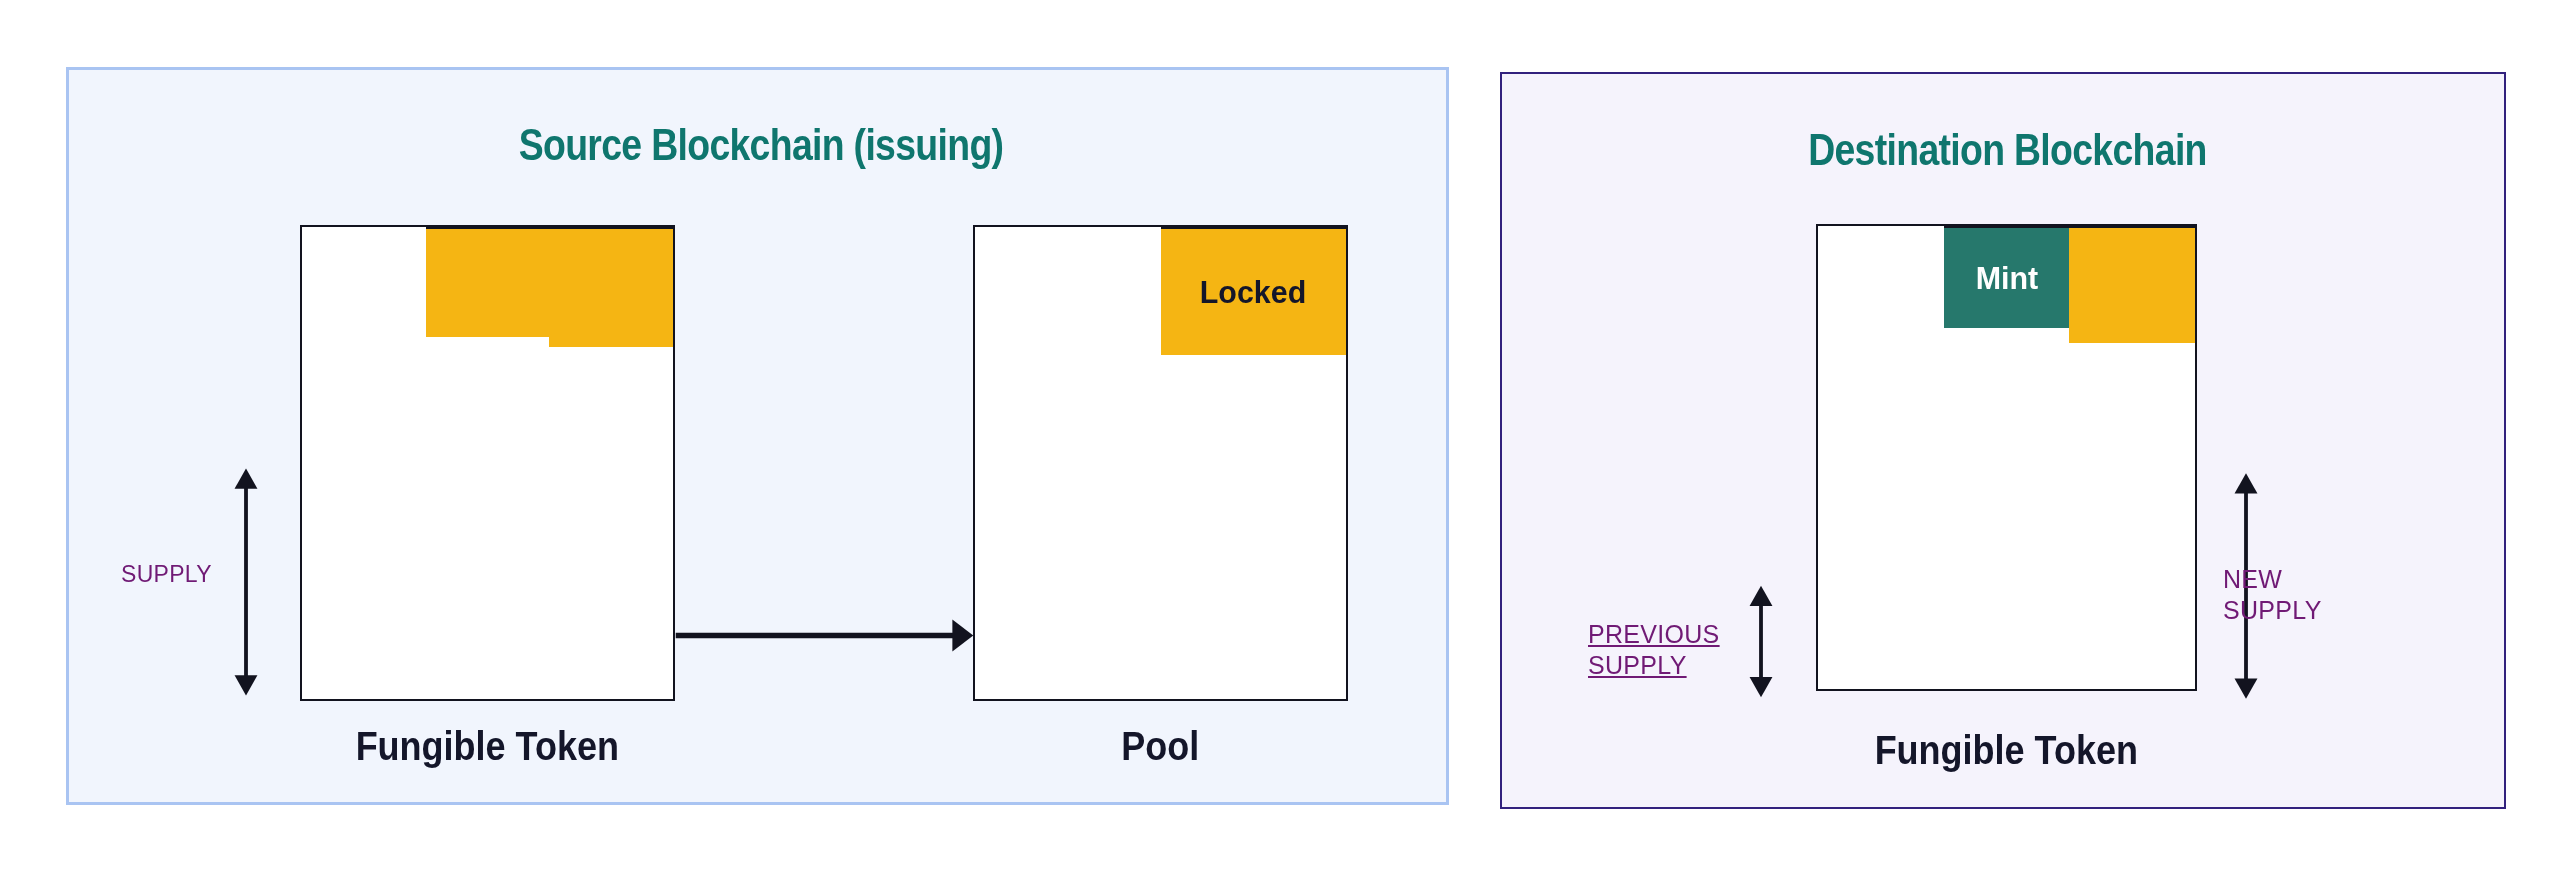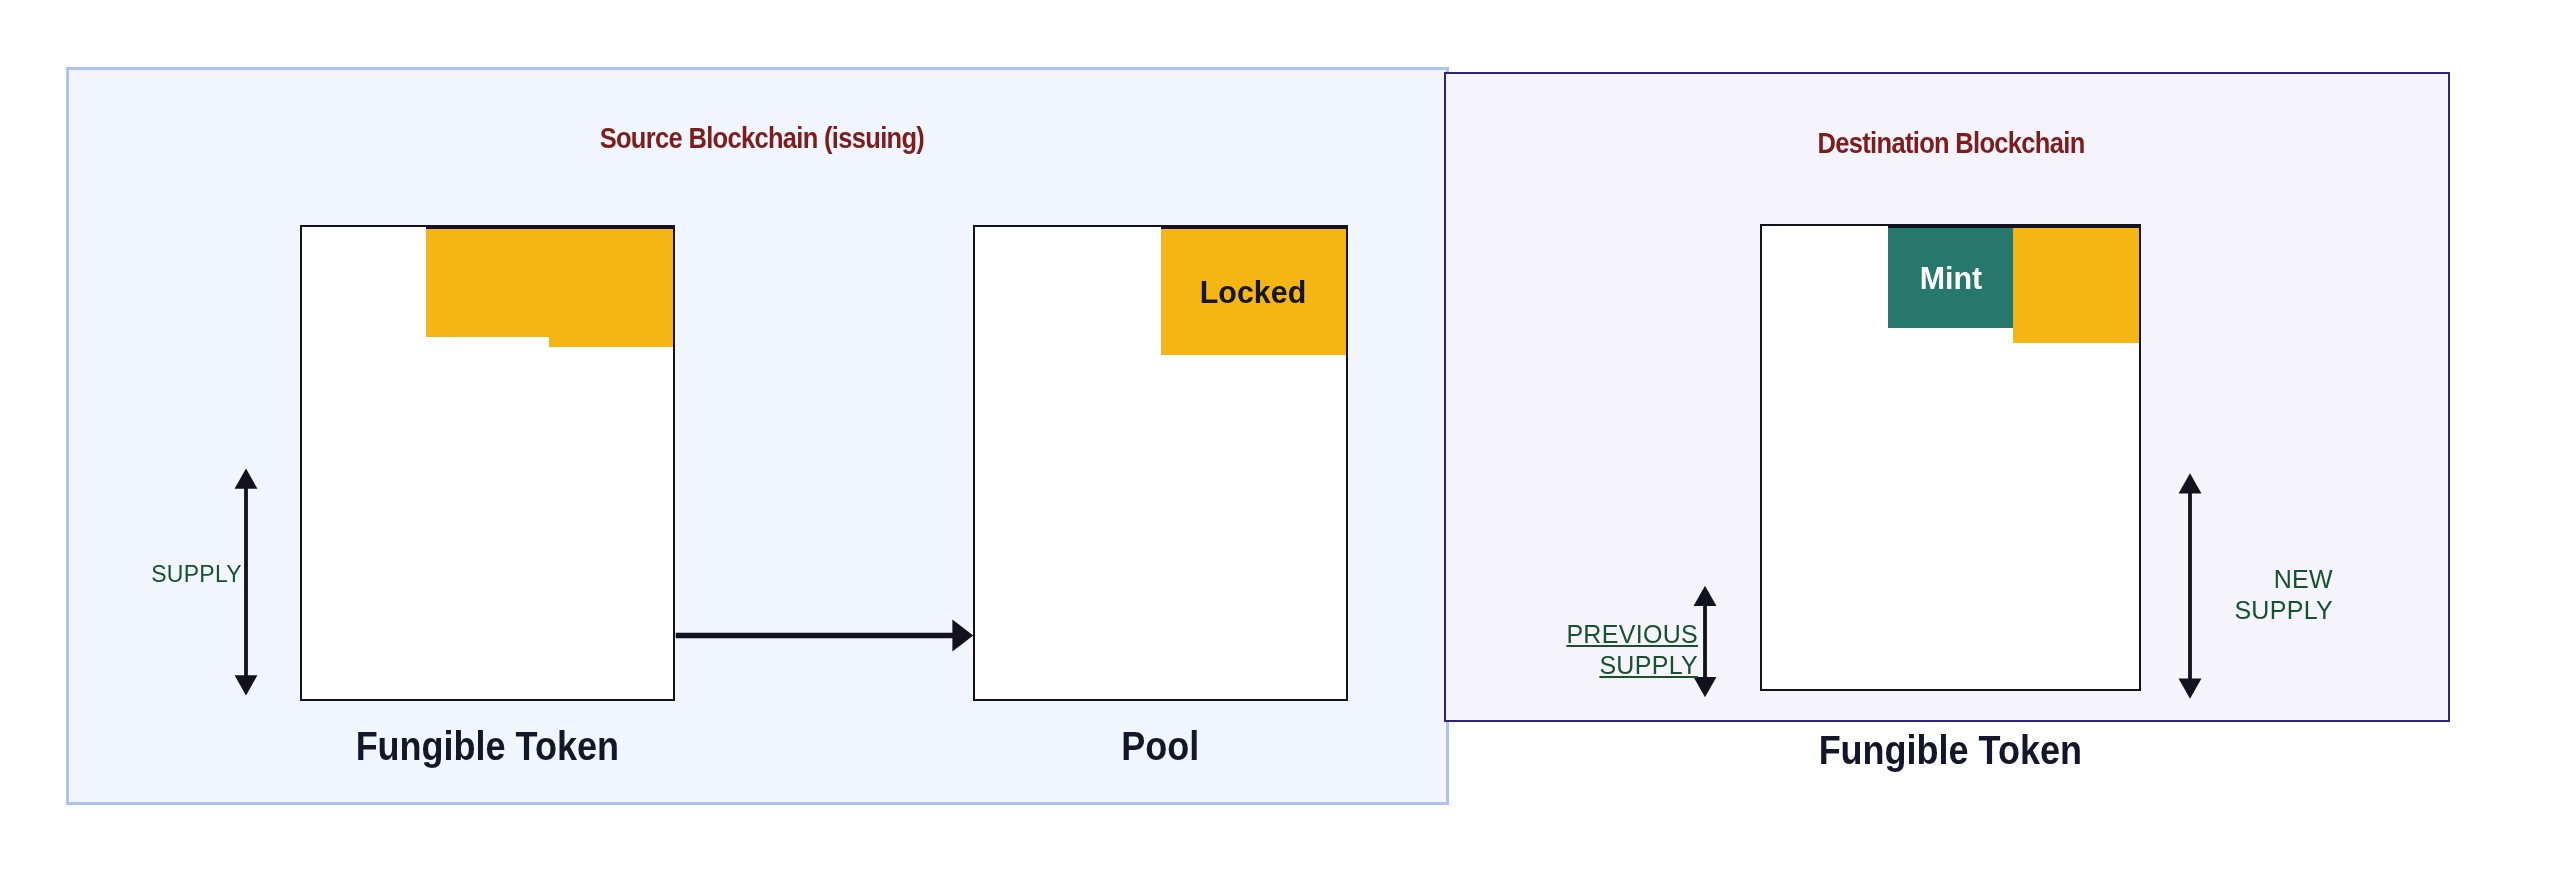--- a/index.html
+++ b/index.html
@@ -8,27 +8,27 @@
     background:var(--page_bg,#fff);
     font-family:"Liberation Sans", sans-serif;
     color:var(--ink,#101223);
   }
   .panel{position:absolute;box-sizing:border-box;}
   .panel.source{
     left:66px;top:67px;width:1383px;height:738px;
     background:var(--source_bg);border:3.3px solid var(--source_border);
   }
   .panel.destination{
-    left:1444px;top:72px;width:1006px;height:650px;
+    left:1500px;top:72px;width:1006px;height:737px;
     background:var(--dest_bg);border:2.8px solid var(--dest_border);
   }
   .panel-title{
     position:absolute;left:0;right:0;display:flex;justify-content:center;
-    font-weight:bold;font-size:30px;line-height:1;letter-spacing:-0.8px;
-    color:#7f1d1d;
+    font-weight:bold;font-size:44px;line-height:1;letter-spacing:-0.8px;
+    color:#0f766e;
     padding-left:8px;
   }
   .panel-title > span{display:inline-block;transform:scaleX(0.85);transform-origin:center;white-space:nowrap;}
   .source .panel-title{top:53px;}
   .destination .panel-title{top:54px;}
 
   .bar{
     position:absolute;box-sizing:border-box;
     border:2.2px solid var(--ink);
     display:flex;flex-direction:row;
@@ -65,22 +65,22 @@
   .bar-caption{
     position:absolute;display:flex;justify-content:center;
     font-weight:bold;font-size:40px;line-height:1;color:#14162a;
   }
   .bar-caption > span{display:inline-block;transform:scaleX(0.9);transform-origin:center;white-space:nowrap;}
   .caption-src-ft{left:231px;width:375px;top:656px;}
   .caption-pool{left:904px;width:375px;top:656px;}
   .caption-dst-ft{left:314px;width:381px;top:656px;}
 
   .annot{
-    position:absolute;text-align:right;
-    font-size:23px;line-height:1.24;letter-spacing:0.3px;color:#14532d;
+    position:absolute;text-align:left;
+    font-size:23px;line-height:1.24;letter-spacing:0.3px;color:#701a75;
     white-space:nowrap;
   }
   .annot.small{font-size:25px;}
 
   .lbl-supply{left:52px;width:121px;top:490px;}
   .lbl-prev{left:86px;width:166px;top:545px;text-decoration:underline;}
   .lbl-new{left:721px;width:166px;top:490px;}
 
   .arrow{position:absolute;display:block;}
   .arrow line{stroke:var(--ink);}

